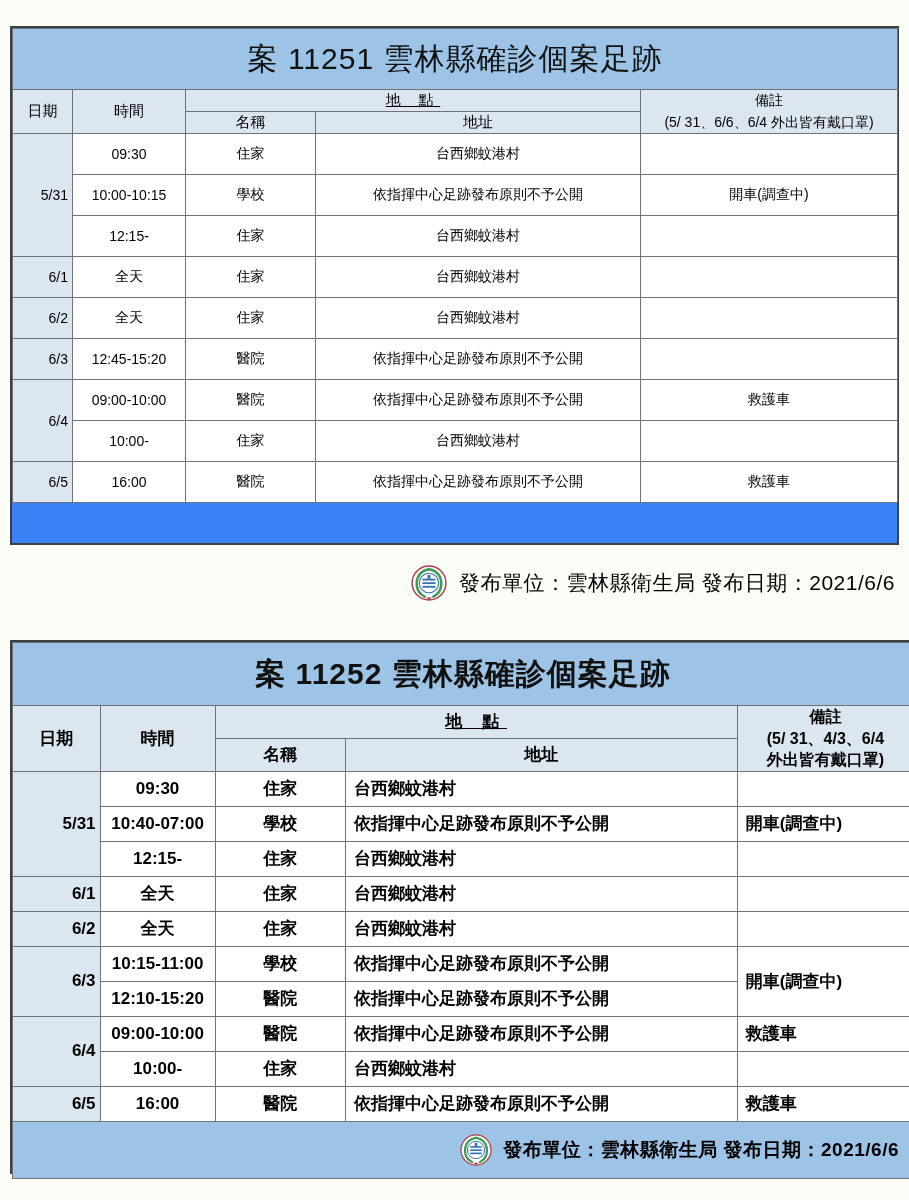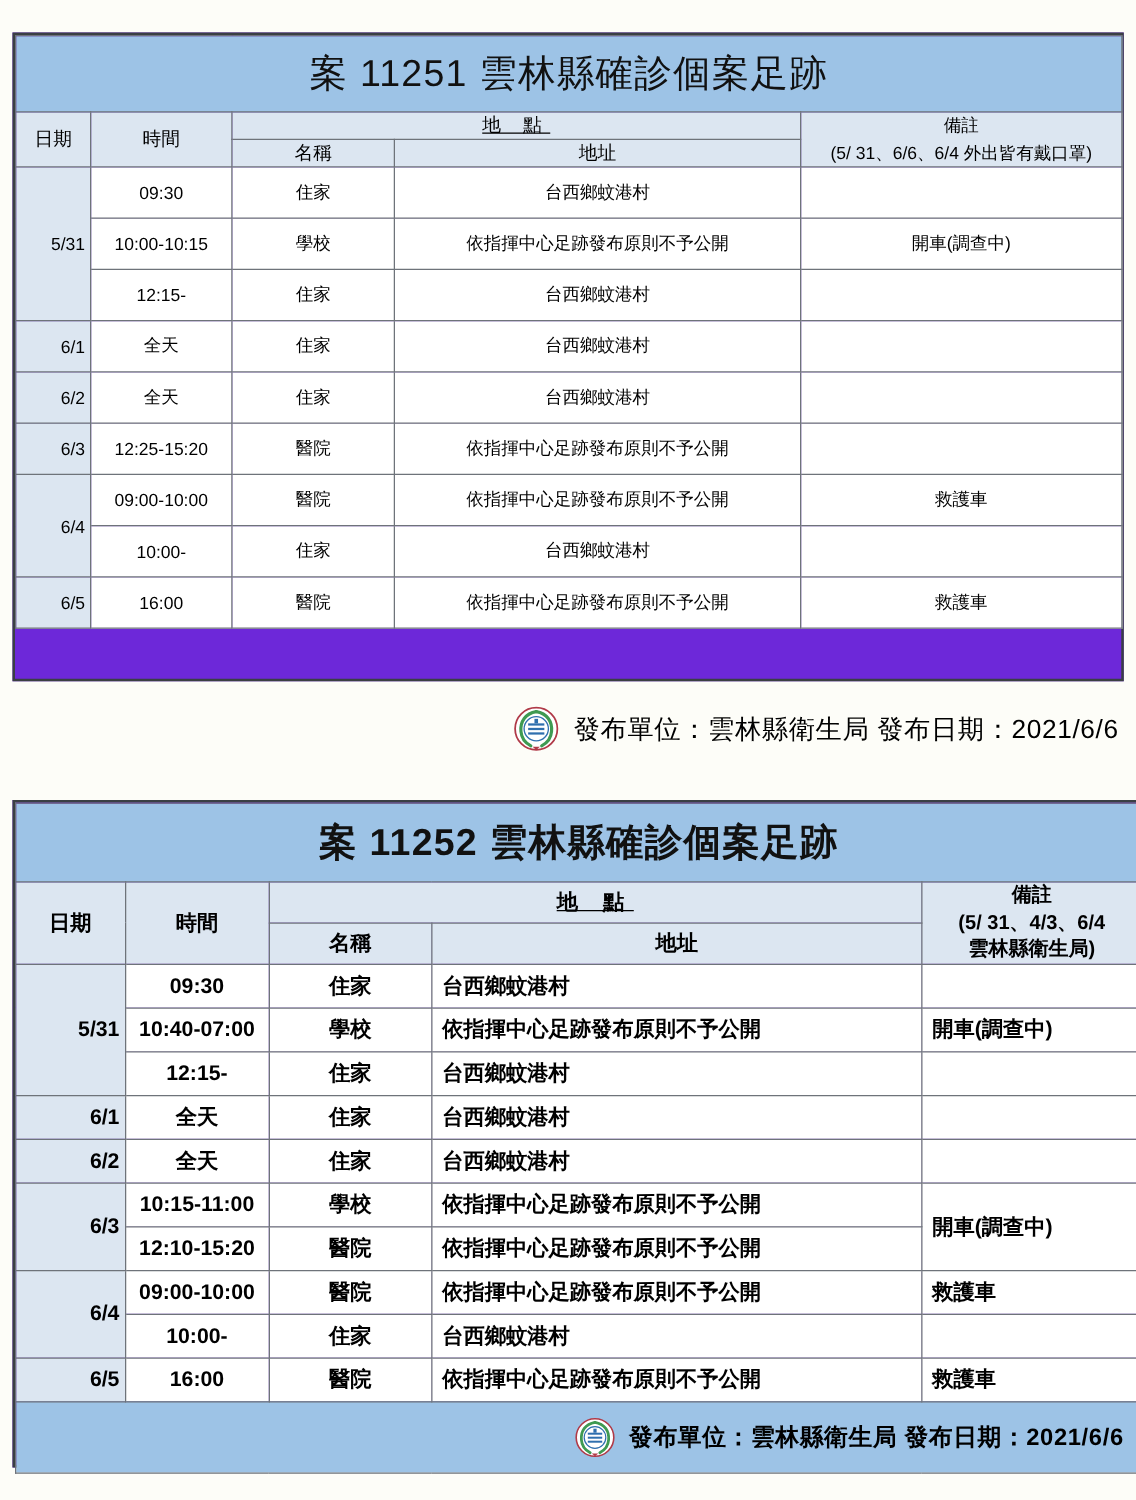--- a/index.html
+++ b/index.html
@@ -14,21 +14,21 @@
     color: #000;
     overflow: hidden;
     position: relative;
   }
 
   
   .sheet {
     position: absolute;
     box-sizing: border-box;
     border: 2px solid #3a3f44;
-    background: #6d28d9;
+    background: #3b82f6;
   }
   .sheet table {
     border-collapse: collapse;
     width: 100%;
     table-layout: fixed;
   }
   .sheet td, .sheet th {
     border: 1px solid #6e737a;
     padding: 0 4px;
     font-weight: normal;
@@ -162,21 +162,21 @@
         </tr>
         <tr>
           <td class="datecol">6/2</td>
           <td class="body">全天</td>
           <td class="body">住家</td>
           <td class="body">台西鄉蚊港村</td>
           <td class="body"></td>
         </tr>
         <tr>
           <td class="datecol">6/3</td>
-          <td class="body">12:25-15:20</td>
+          <td class="body">12:45-15:20</td>
           <td class="body">醫院</td>
           <td class="body">依指揮中心足跡發布原則不予公開</td>
           <td class="body"></td>
         </tr>
         <tr>
           <td class="datecol" rowspan="2">6/4</td>
           <td class="body">09:00-10:00</td>
           <td class="body">醫院</td>
           <td class="body">依指揮中心足跡發布原則不予公開</td>
           <td class="body">救護車</td>
@@ -226,21 +226,21 @@
         <tr>
           <td class="title-cell" colspan="5">案 11252 雲林縣確診個案足跡</td>
         </tr>
         <tr>
           <td class="hdr" rowspan="2">日期</td>
           <td class="hdr" rowspan="2">時間</td>
           <td class="hdr spaced" colspan="2">地 點</td>
           <td class="hdr remark-hdr" rowspan="2">
             <div>備註</div>
             <div>(5/ 31、4/3、6/4</div>
-            <div>雲林縣衛生局)</div>
+            <div>外出皆有戴口罩)</div>
           </td>
         </tr>
         <tr>
           <td class="hdr">名稱</td>
           <td class="hdr">地址</td>
         </tr>
         <tr>
           <td class="datecol body" rowspan="3">5/31</td>
           <td class="body c">09:30</td>
           <td class="body c">住家</td>

